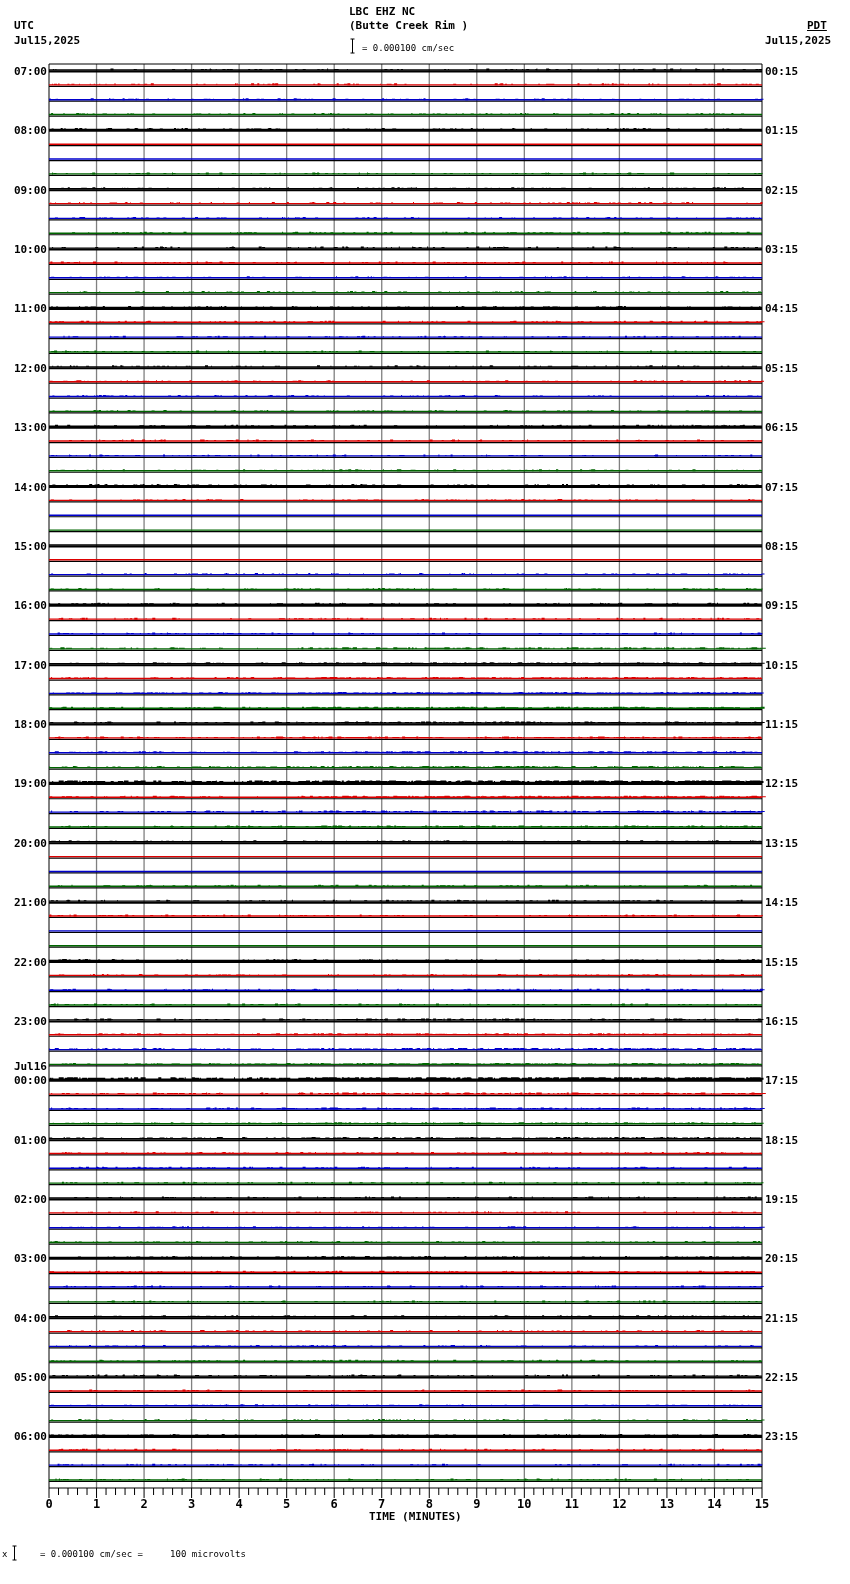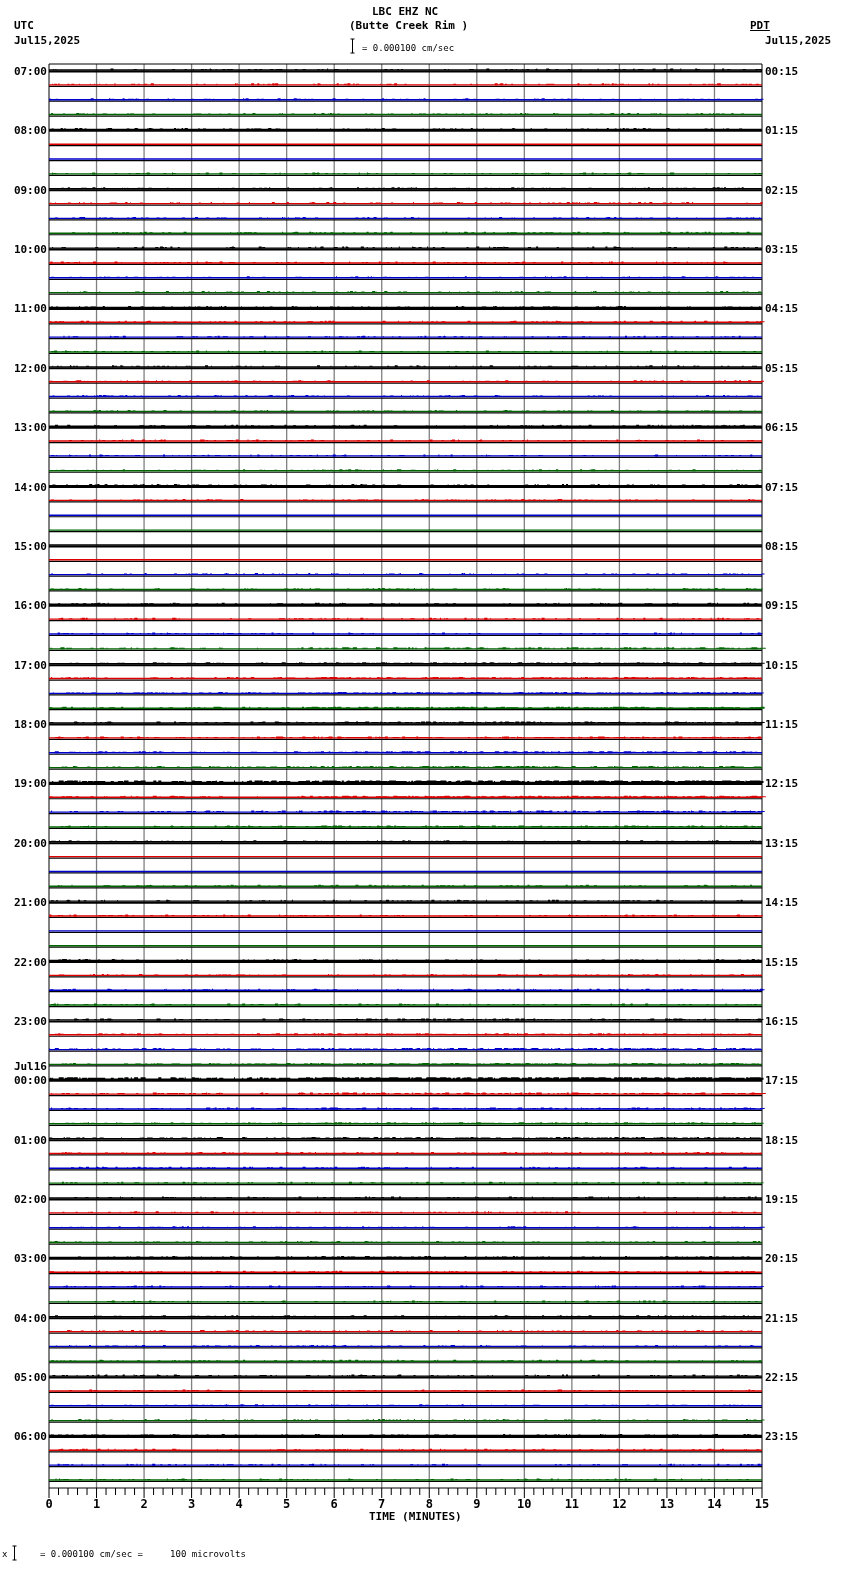--- a/index.html
+++ b/index.html
@@ -5,26 +5,26 @@
   html,body{margin:0;padding:0;background:#fff;}
   body{width:850px;height:1584px;position:relative;overflow:hidden;font-family:"DejaVu Sans Mono","Liberation Mono",monospace;color:#000;}
   .t{position:absolute;font-size:11px;font-weight:bold;line-height:13px;white-space:pre;}
   .n{position:absolute;font-size:9px;line-height:11px;white-space:pre;}
   #plot{position:absolute;left:0;top:0;}
 </style>
 </head>
 <body>
 
 <div>
-  <div class="t" style="left:372px;top:5px;">LBC EHZ NC</div>
+  <div class="t" style="left:349px;top:5px;">LBC EHZ NC</div>
   <div class="t" style="left:349px;top:19px;">(Butte Creek Rim )</div>
   <div class="n" style="left:362px;top:43px;text-align:center;">= 0.000100 cm/sec</div>
   <div class="t" style="left:14px;top:19px;">UTC</div>
   <div class="t" style="left:14px;top:34px;">Jul15,2025</div>
-  <div class="t" style="left:750px;top:19px;text-decoration:underline;">PDT</div>
+  <div class="t" style="left:807px;top:19px;text-decoration:underline;">PDT</div>
   <div class="t" style="left:765px;top:34px;">Jul15,2025</div>
 
   <svg id="plot" width="850" height="1584">
       <line x1="352.5" y1="39" x2="352.5" y2="53" stroke="#000" stroke-width="1"></line>
       <line x1="350.5" y1="39" x2="354.5" y2="39" stroke="#000" stroke-width="1"></line>
       <line x1="350.5" y1="53" x2="354.5" y2="53" stroke="#000" stroke-width="1"></line>
       <line x1="14.5" y1="1546" x2="14.5" y2="1560" stroke="#000" stroke-width="1"></line>
       <line x1="12.5" y1="1546" x2="16.5" y2="1546" stroke="#000" stroke-width="1"></line>
       <line x1="12.5" y1="1560" x2="16.5" y2="1560" stroke="#000" stroke-width="1"></line>
       <line x1="96.53333333333333" y1="64" x2="96.53333333333333" y2="1488" stroke="#808080" stroke-width="1.3"></line>

